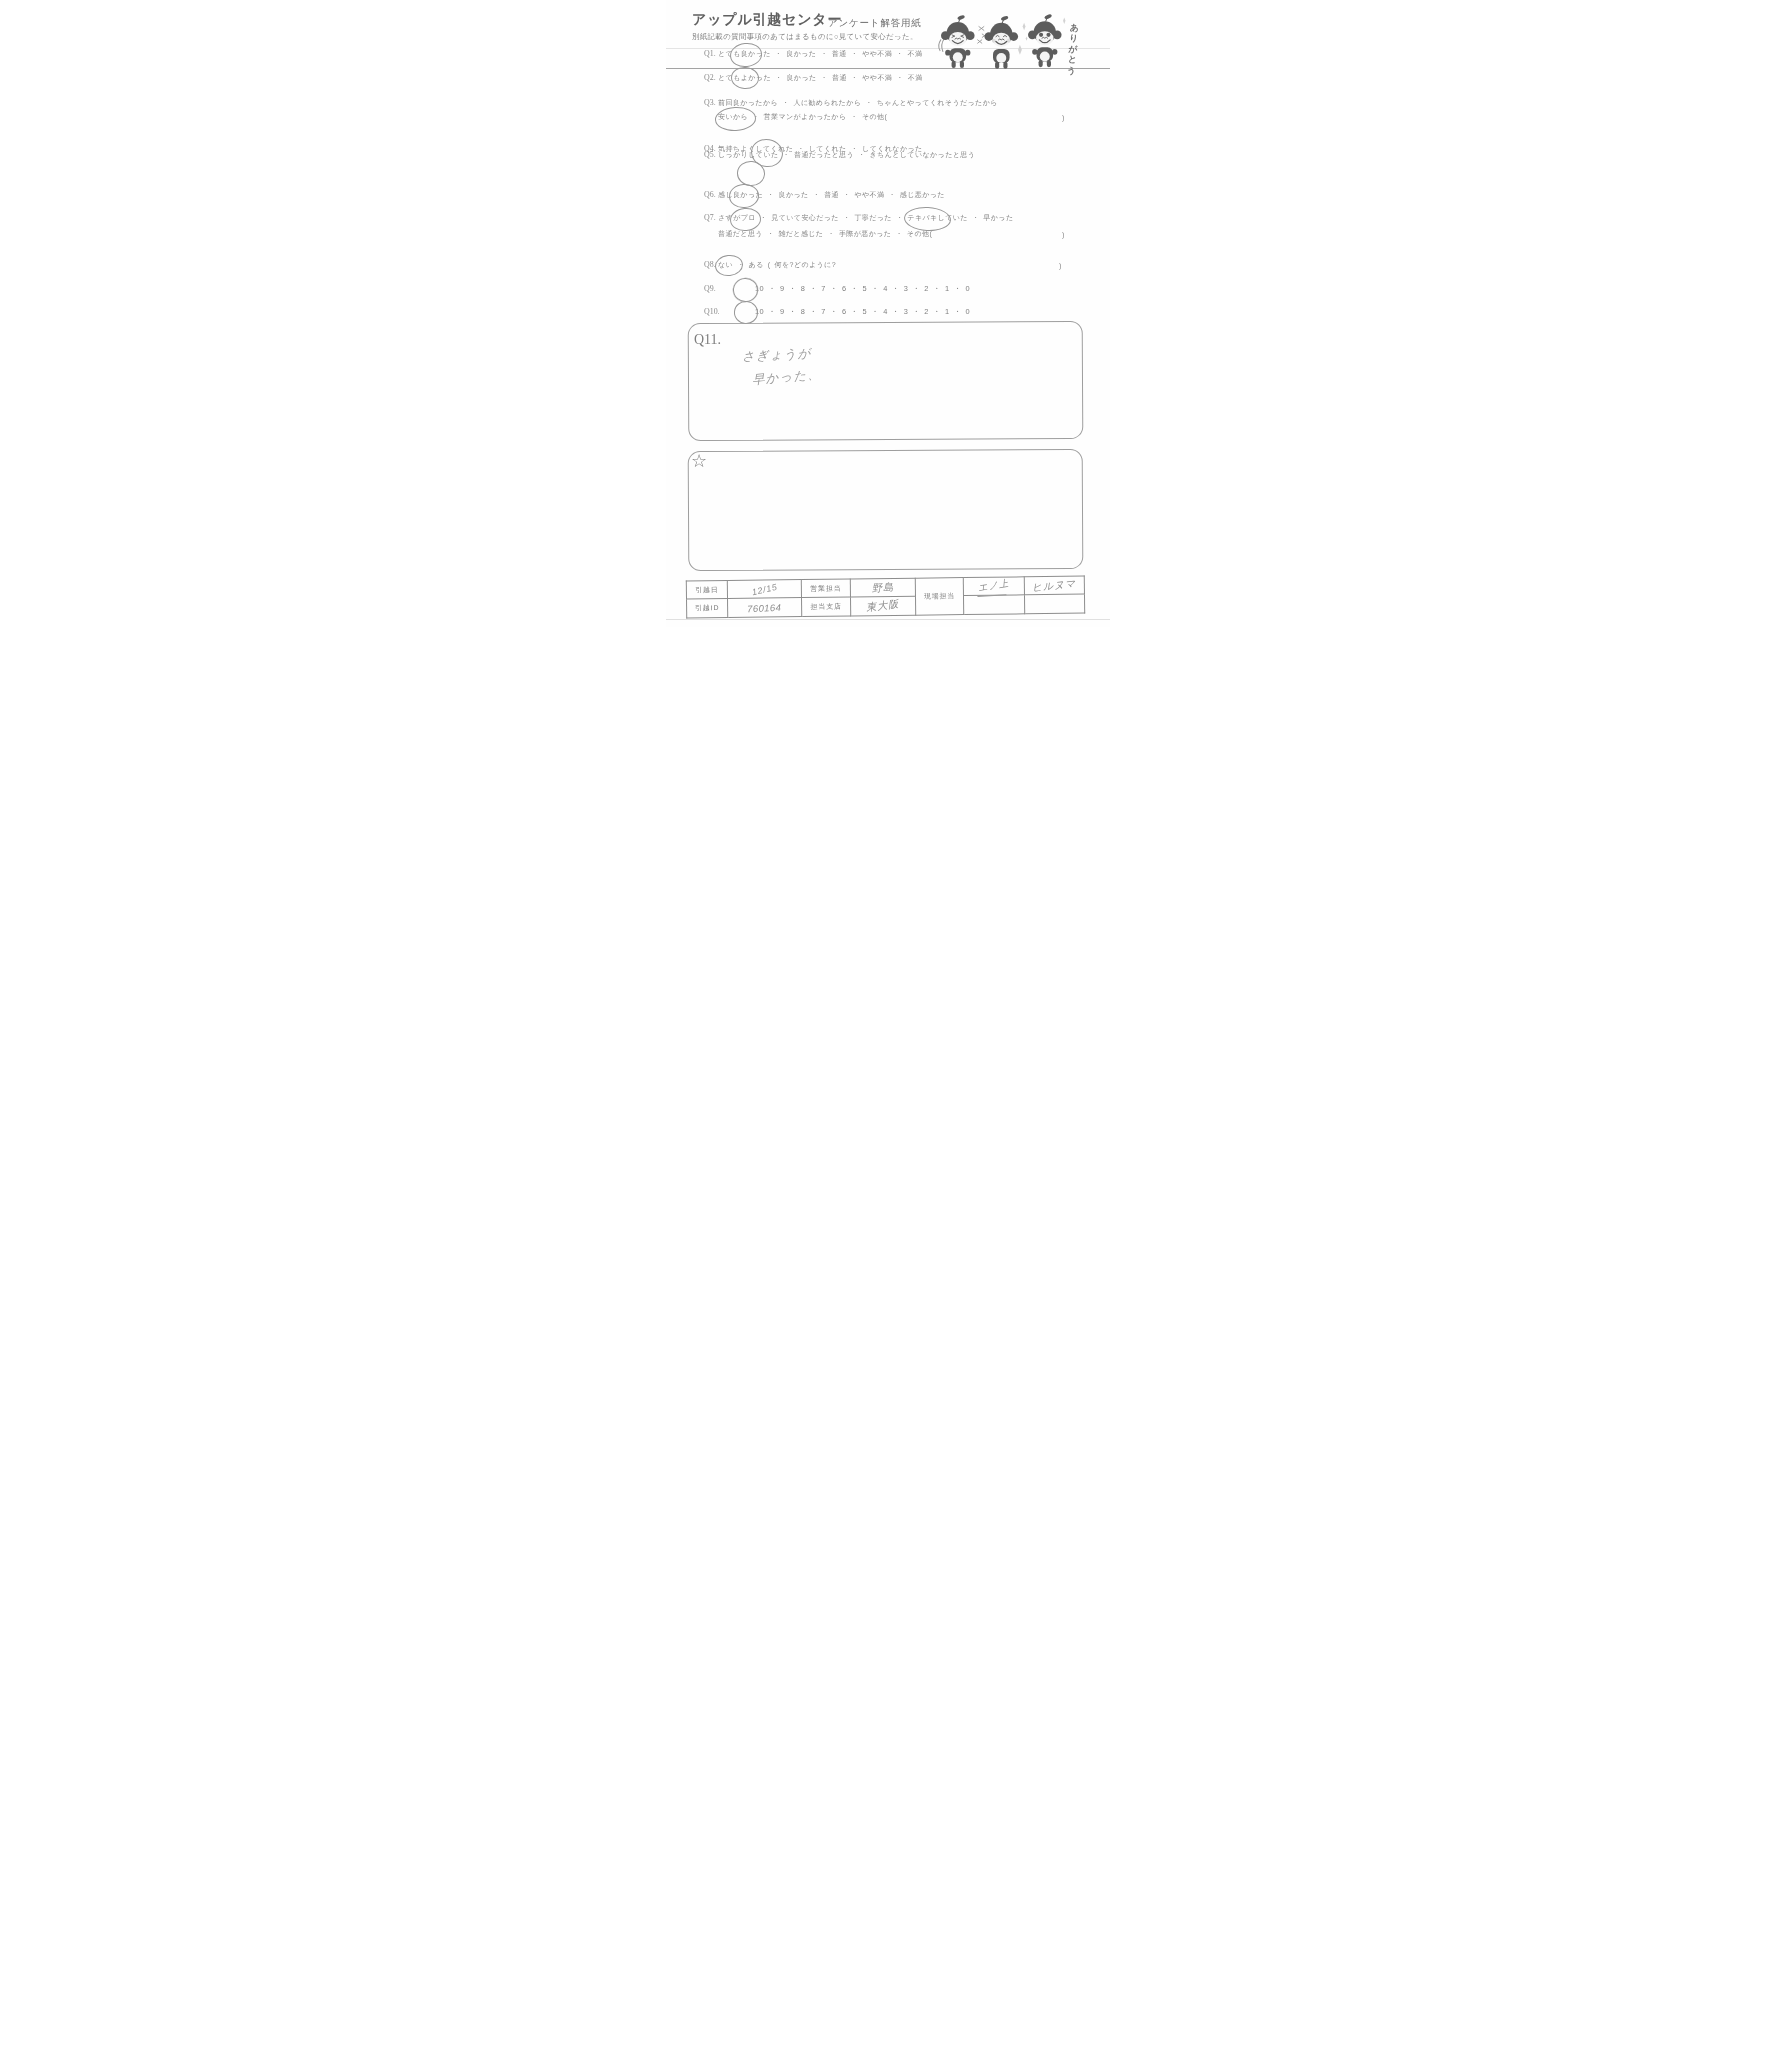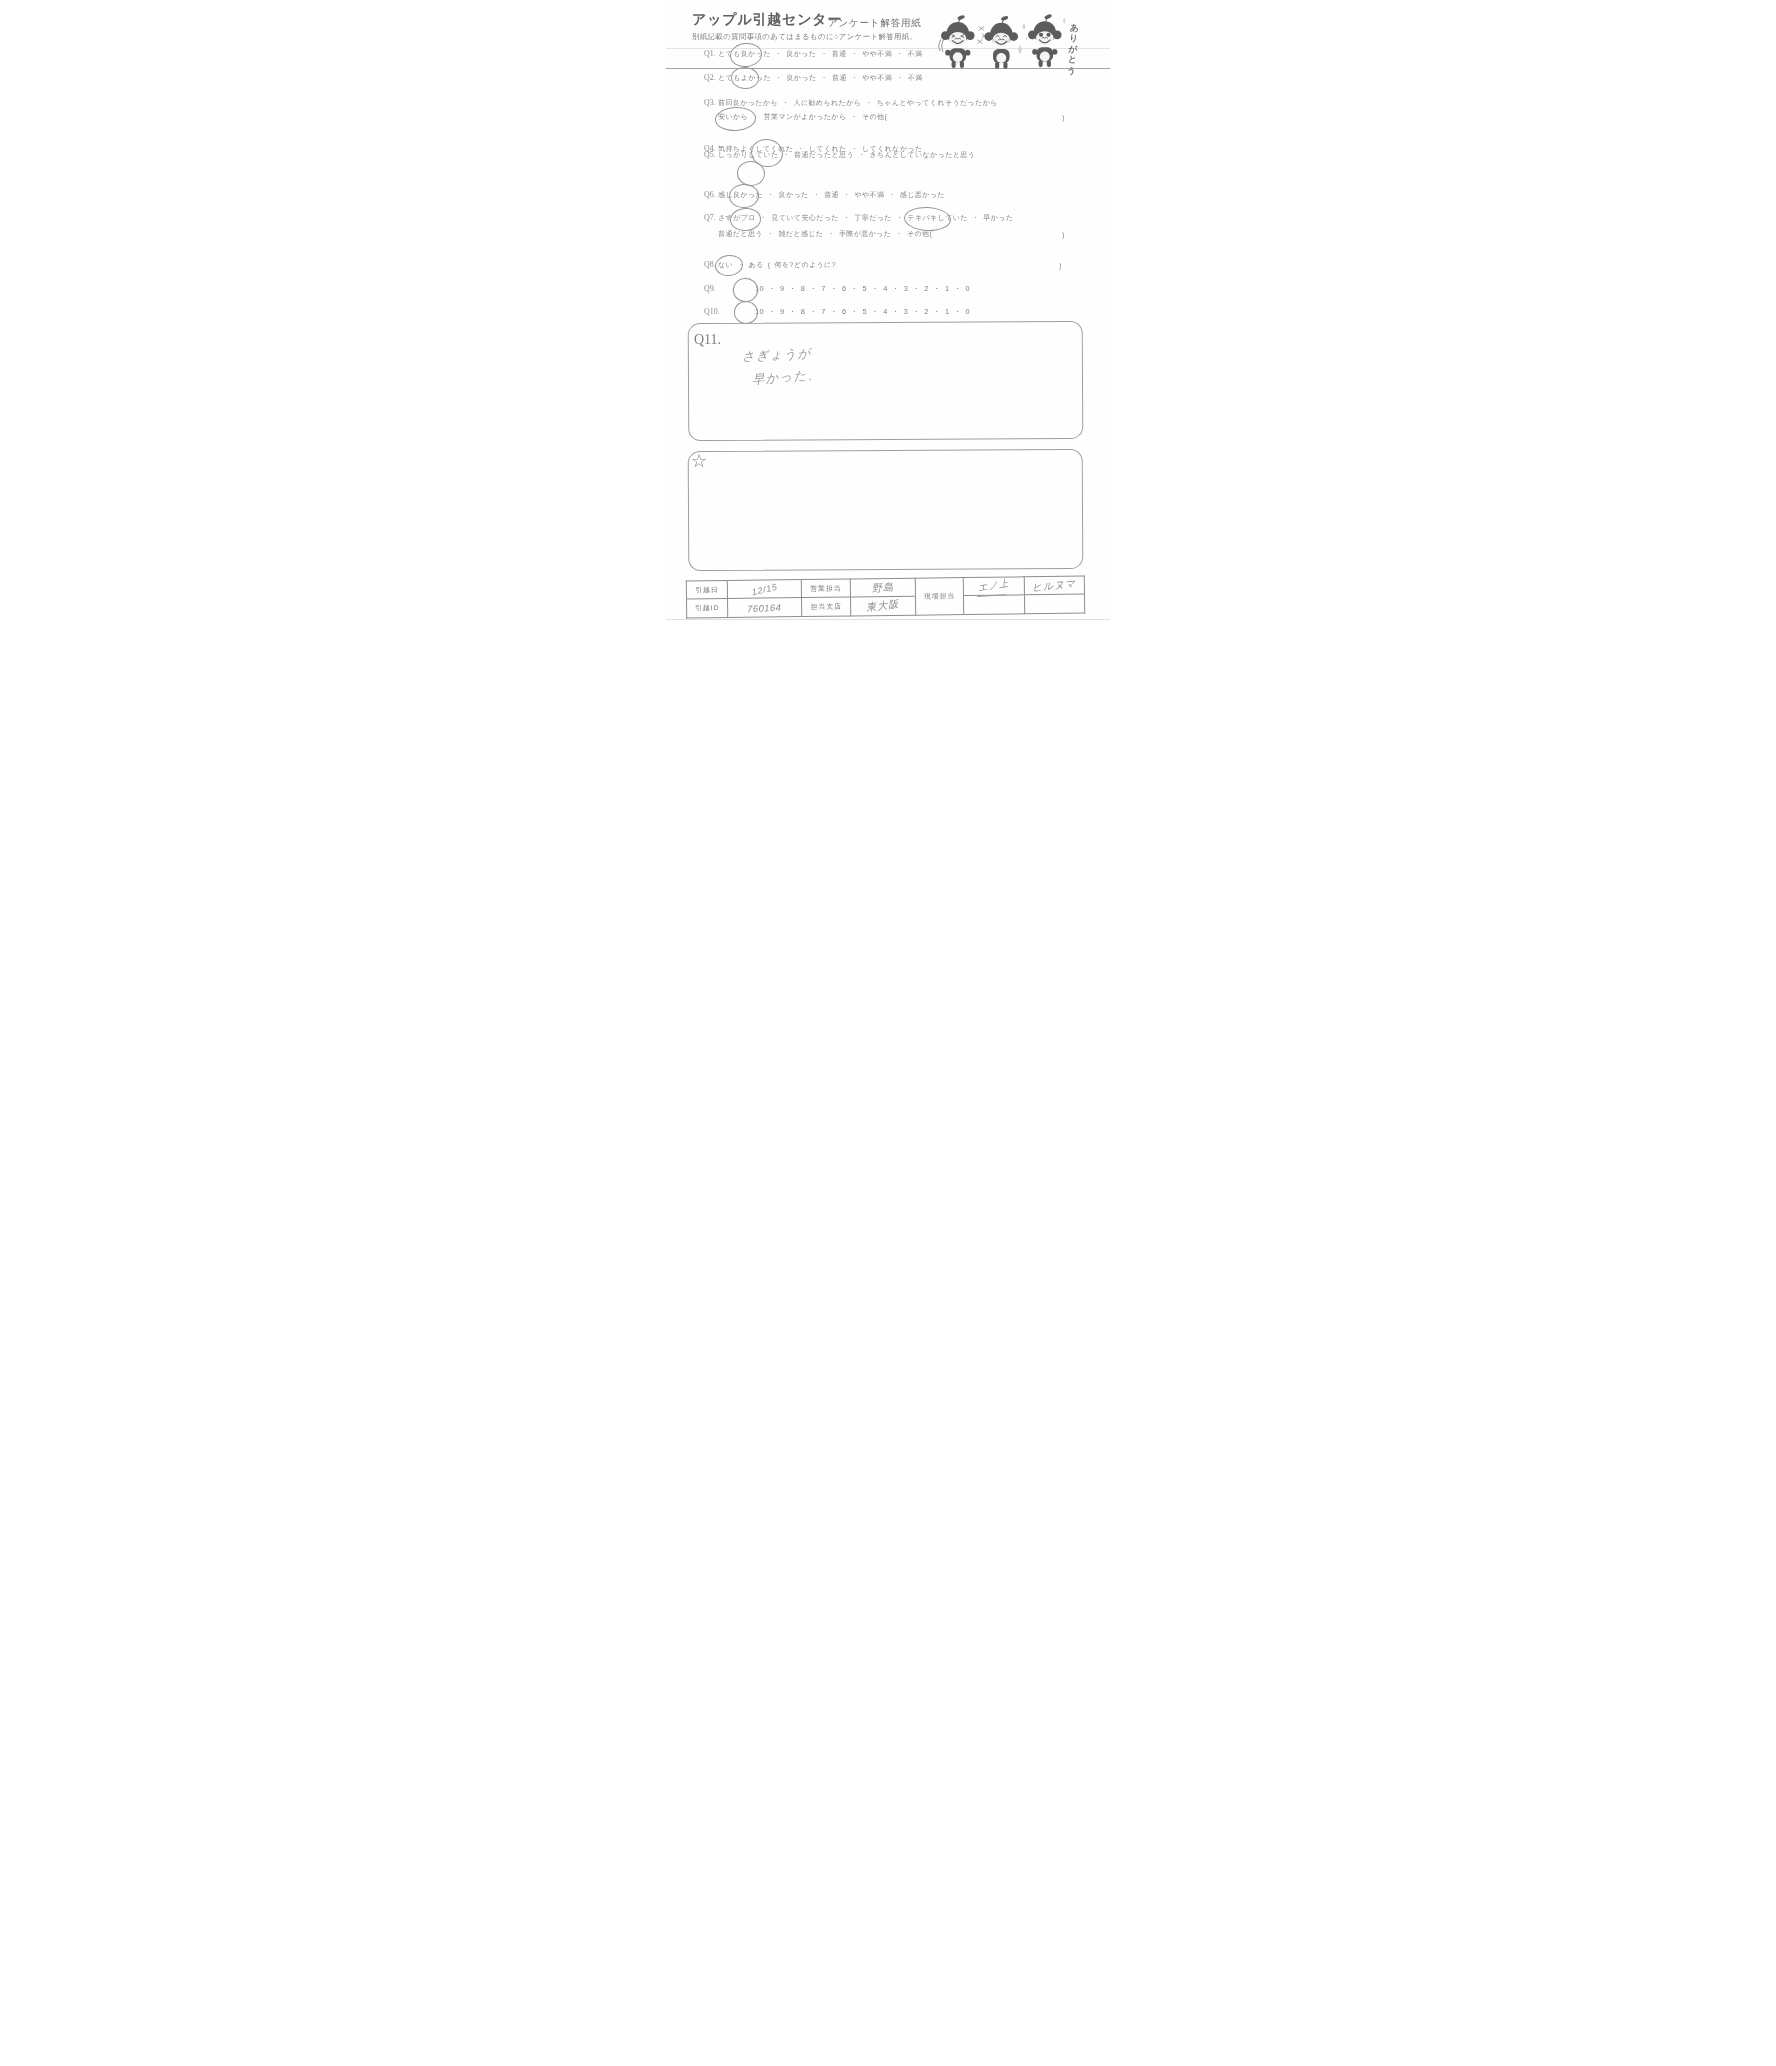--- a/index.html
+++ b/index.html
@@ -76,21 +76,21 @@
                    background:#9a9a9a; transform:rotate(6deg);}
   .hw-site2 {font-size:10px; transform:rotate(-5deg); letter-spacing:0.8px;}
 </style>
 </head>
 <body>
 
 <div class="page">
 
   <div class="brand">アップル引越センター</div>
   <div class="form-title">アンケート解答用紙</div>
-  <div class="instruction">別紙記載の質問事項のあてはまるものに○アンケート解答用紙。</div>
+  <div class="instruction">別紙記載の質問事項のあてはまるものに○見ていて安心だった。</div>
   <div class="scan-line-top"></div>
   <div class="section-divider"></div>
 
   <svg class="mascots" viewBox="0 0 350 132" aria-hidden="true">
     <g stroke="#9a9a9a" stroke-width="2.5" fill="none" stroke-linecap="round">
       <path d="M14,62 q-9,13 -2,26"></path>
         <path d="M23,58 q-11,15 -4,32"></path>
     </g>
 
     <g fill="#5c5c5c">

